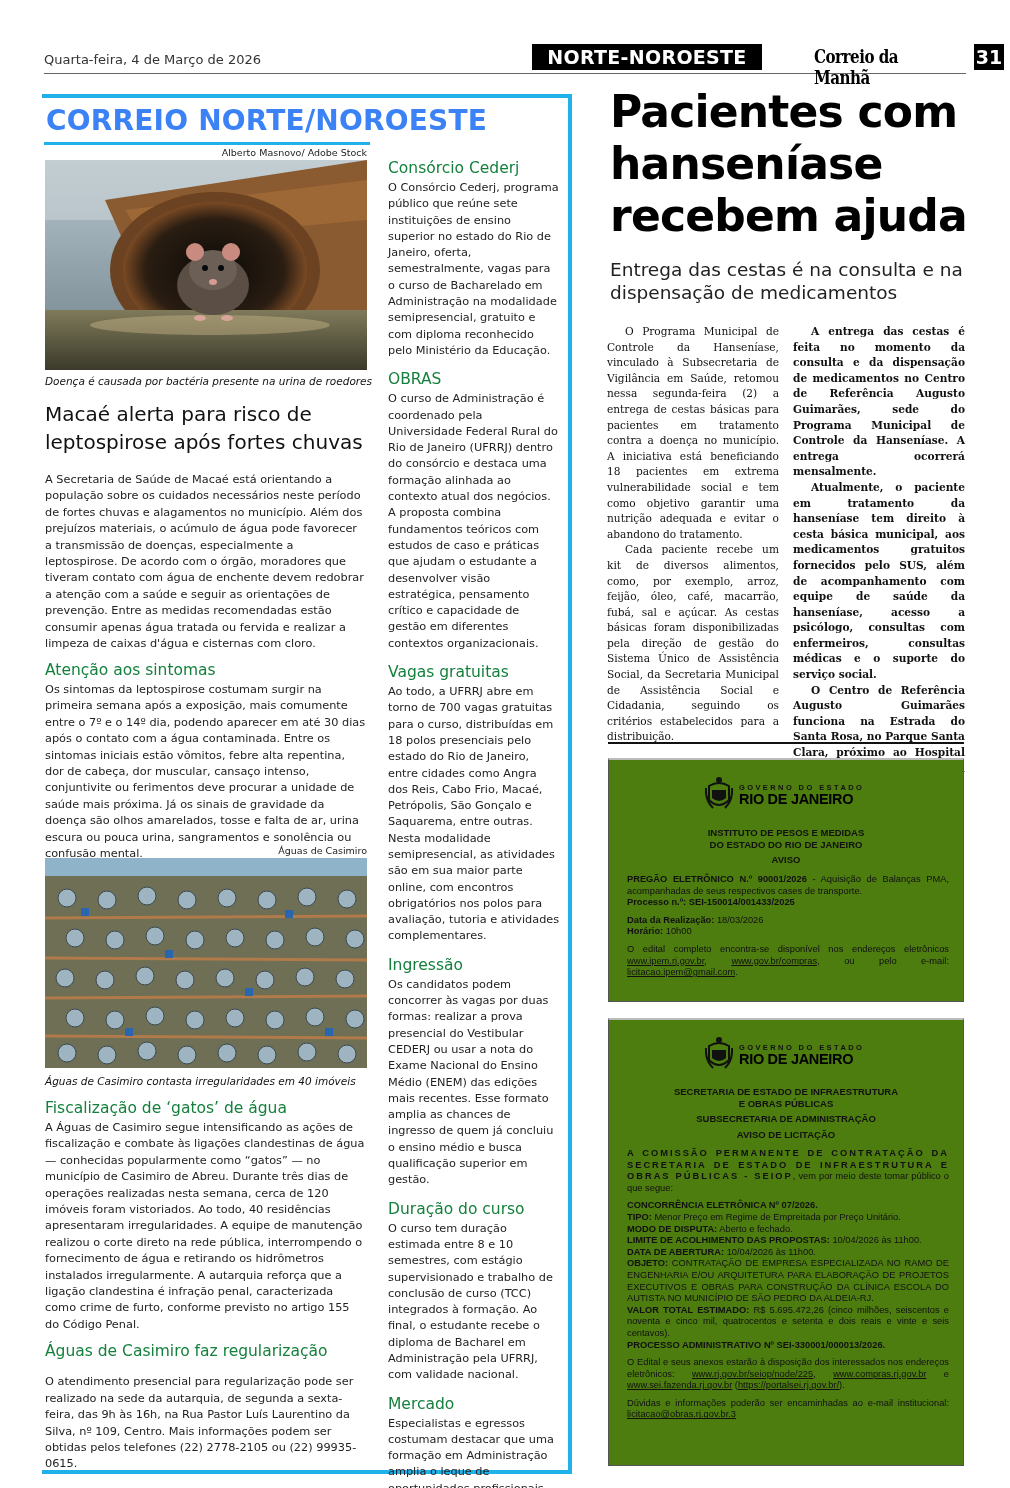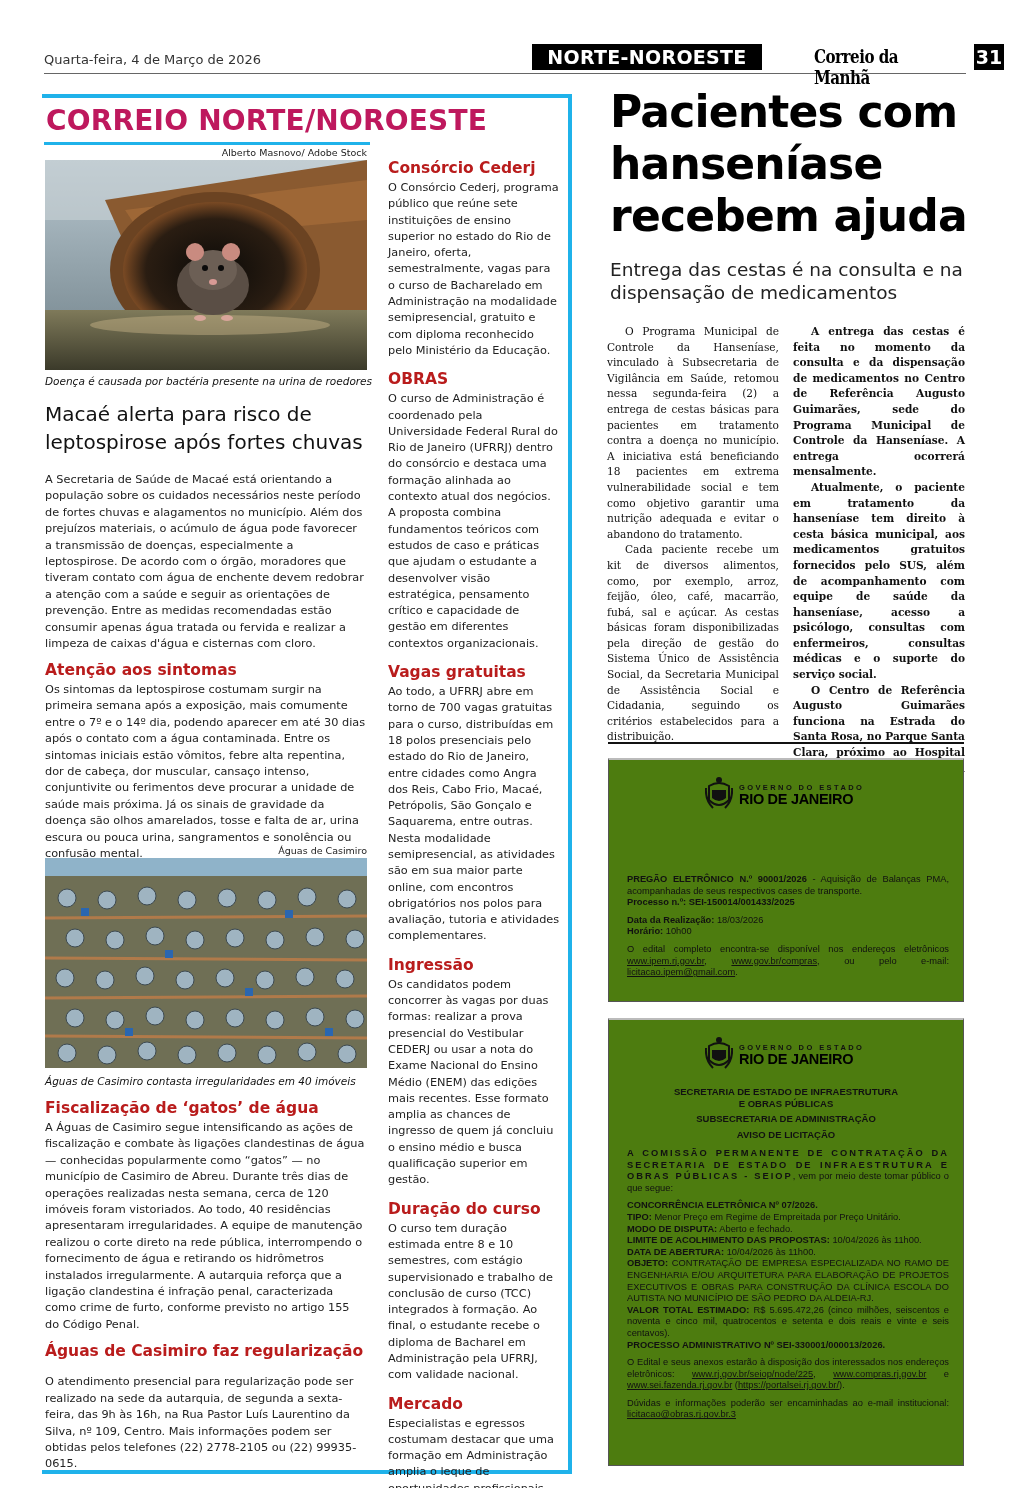--- a/index.html
+++ b/index.html
@@ -8,30 +8,30 @@
 
   
   .topbar { position: absolute; left: 44px; top: 44px; width: 922px; height: 30px; border-bottom: 1.5px solid #666; }
   .date { position: absolute; left: 0; top: 8px; font-size: 13px; color: #333; }
   .section-tag { position: absolute; left: 488px; top: 0; width: 230px; height: 26px; background: #000; color: #fff; font-size: 19px; font-weight: bold; text-align: center; line-height: 26px; letter-spacing: 0.3px; }
   .masthead { position: absolute; left: 770px; top: 2px; font-family: "DejaVu Serif", serif; font-weight: bold; font-size: 18px; color: #000; letter-spacing: -0.6px; transform: scaleX(0.84); transform-origin: left center; }
   .page-num { position: absolute; left: 930px; top: 0; width: 30px; height: 26px; background: #000; color: #fff; font-weight: bold; font-size: 19px; text-align: center; line-height: 26px; }
 
   
   .leftbox { position: absolute; left: 42px; top: 94px; width: 530px; height: 1380px; border-top: 4px solid #1fb2ea; border-right: 4px solid #1fb2ea; border-bottom: 4px solid #1fb2ea; }
-  .leftbox-title { position: absolute; left: 46px; top: 104px; font-size: 28px; font-weight: bold; color: #be185d; letter-spacing: 0.2px; }
+  .leftbox-title { position: absolute; left: 46px; top: 104px; font-size: 28px; font-weight: bold; color: #3b82f6; letter-spacing: 0.2px; }
   .title-rule { position: absolute; left: 44px; top: 142px; width: 326px; height: 3px; background: #1fb2ea; }
 
   .photo-credit { position: absolute; font-size: 9.5px; color: #222; text-align: right; }
   .photo { position: absolute; overflow: hidden; }
   .caption { position: absolute; font-size: 10.5px; font-style: italic; color: #111; white-space: nowrap; }
 
   .colA { position: absolute; left: 45px; width: 322px; }
   .h-big { font-size: 20px; font-weight: normal; line-height: 28px; color: #111; }
-  .h-sub { font-size: 15.5px; font-weight: bold; color: #b91c1c; line-height: 20px; }
+  .h-sub { font-size: 15.5px; font-weight: normal; color: #15803d; line-height: 20px; }
   .body-sans { font-size: 11.3px; line-height: 16.4px; color: #222; text-align: left; }
 
   .colB { position: absolute; left: 388px; width: 172px; }
   .colB .h-sub { font-size: 15.5px; margin-bottom: 2px; }
   .colB .body-sans { font-size: 11.3px; line-height: 16.3px; }
 
   
   .headline { position: absolute; left: 610px; top: 86px; width: 370px; font-size: 44px; font-weight: bold; line-height: 52px; color: #000; letter-spacing: -0.8px; }
   .subhead { position: absolute; left: 610px; top: 258px; width: 370px; font-size: 18.5px; line-height: 23px; color: #222; }
   .serif-col { position: absolute; top: 324px; width: 172px; font-family: "DejaVu Serif", serif; font-size: 10.6px; line-height: 15.6px; color: #111; text-align: justify; hyphens: auto; }
@@ -234,20 +234,25 @@
       <circle cx="14" cy="4" r="3" fill="#111"></circle>
       <path d="M4 10 Q14 4 24 10 L24 24 Q14 34 4 24 Z" fill="none" stroke="#111" stroke-width="2"></path>
       <path d="M7 14 L21 14 L21 22 Q14 28 7 22 Z" fill="#111"></path>
       <path d="M1 12 Q0 24 8 32 M27 12 Q28 24 20 32" fill="none" stroke="#111" stroke-width="2"></path>
     </svg>
     <div class="gov-text">
       <div class="gov-small">GOVERNO DO ESTADO</div>
       <div class="gov-big">RIO DE JANEIRO</div>
     </div>
   </div>
+  <div class="n-center" style="top:67px;">
+    <div>INSTITUTO DE PESOS E MEDIDAS</div>
+    <div>DO ESTADO DO RIO DE JANEIRO</div>
+    <div style="margin-top:4px;">AVISO</div>
+  </div>
   <div class="n-body" style="top:114px;">
     <p>
       <b>PREGÃO ELETRÔNICO N.º 90001/2026</b><span> - Aquisição de Balanças PMA, acompanhadas de seus respectivos cases de transporte.</span><br>
       <b>Processo n.º: SEI-150014/001433/2025</b>
     </p>
     <p>
       <b>Data da Realização:</b><span> 18/03/2026</span><br>
       <b>Horário:</b><span> 10h00</span>
     </p>
     <p>

